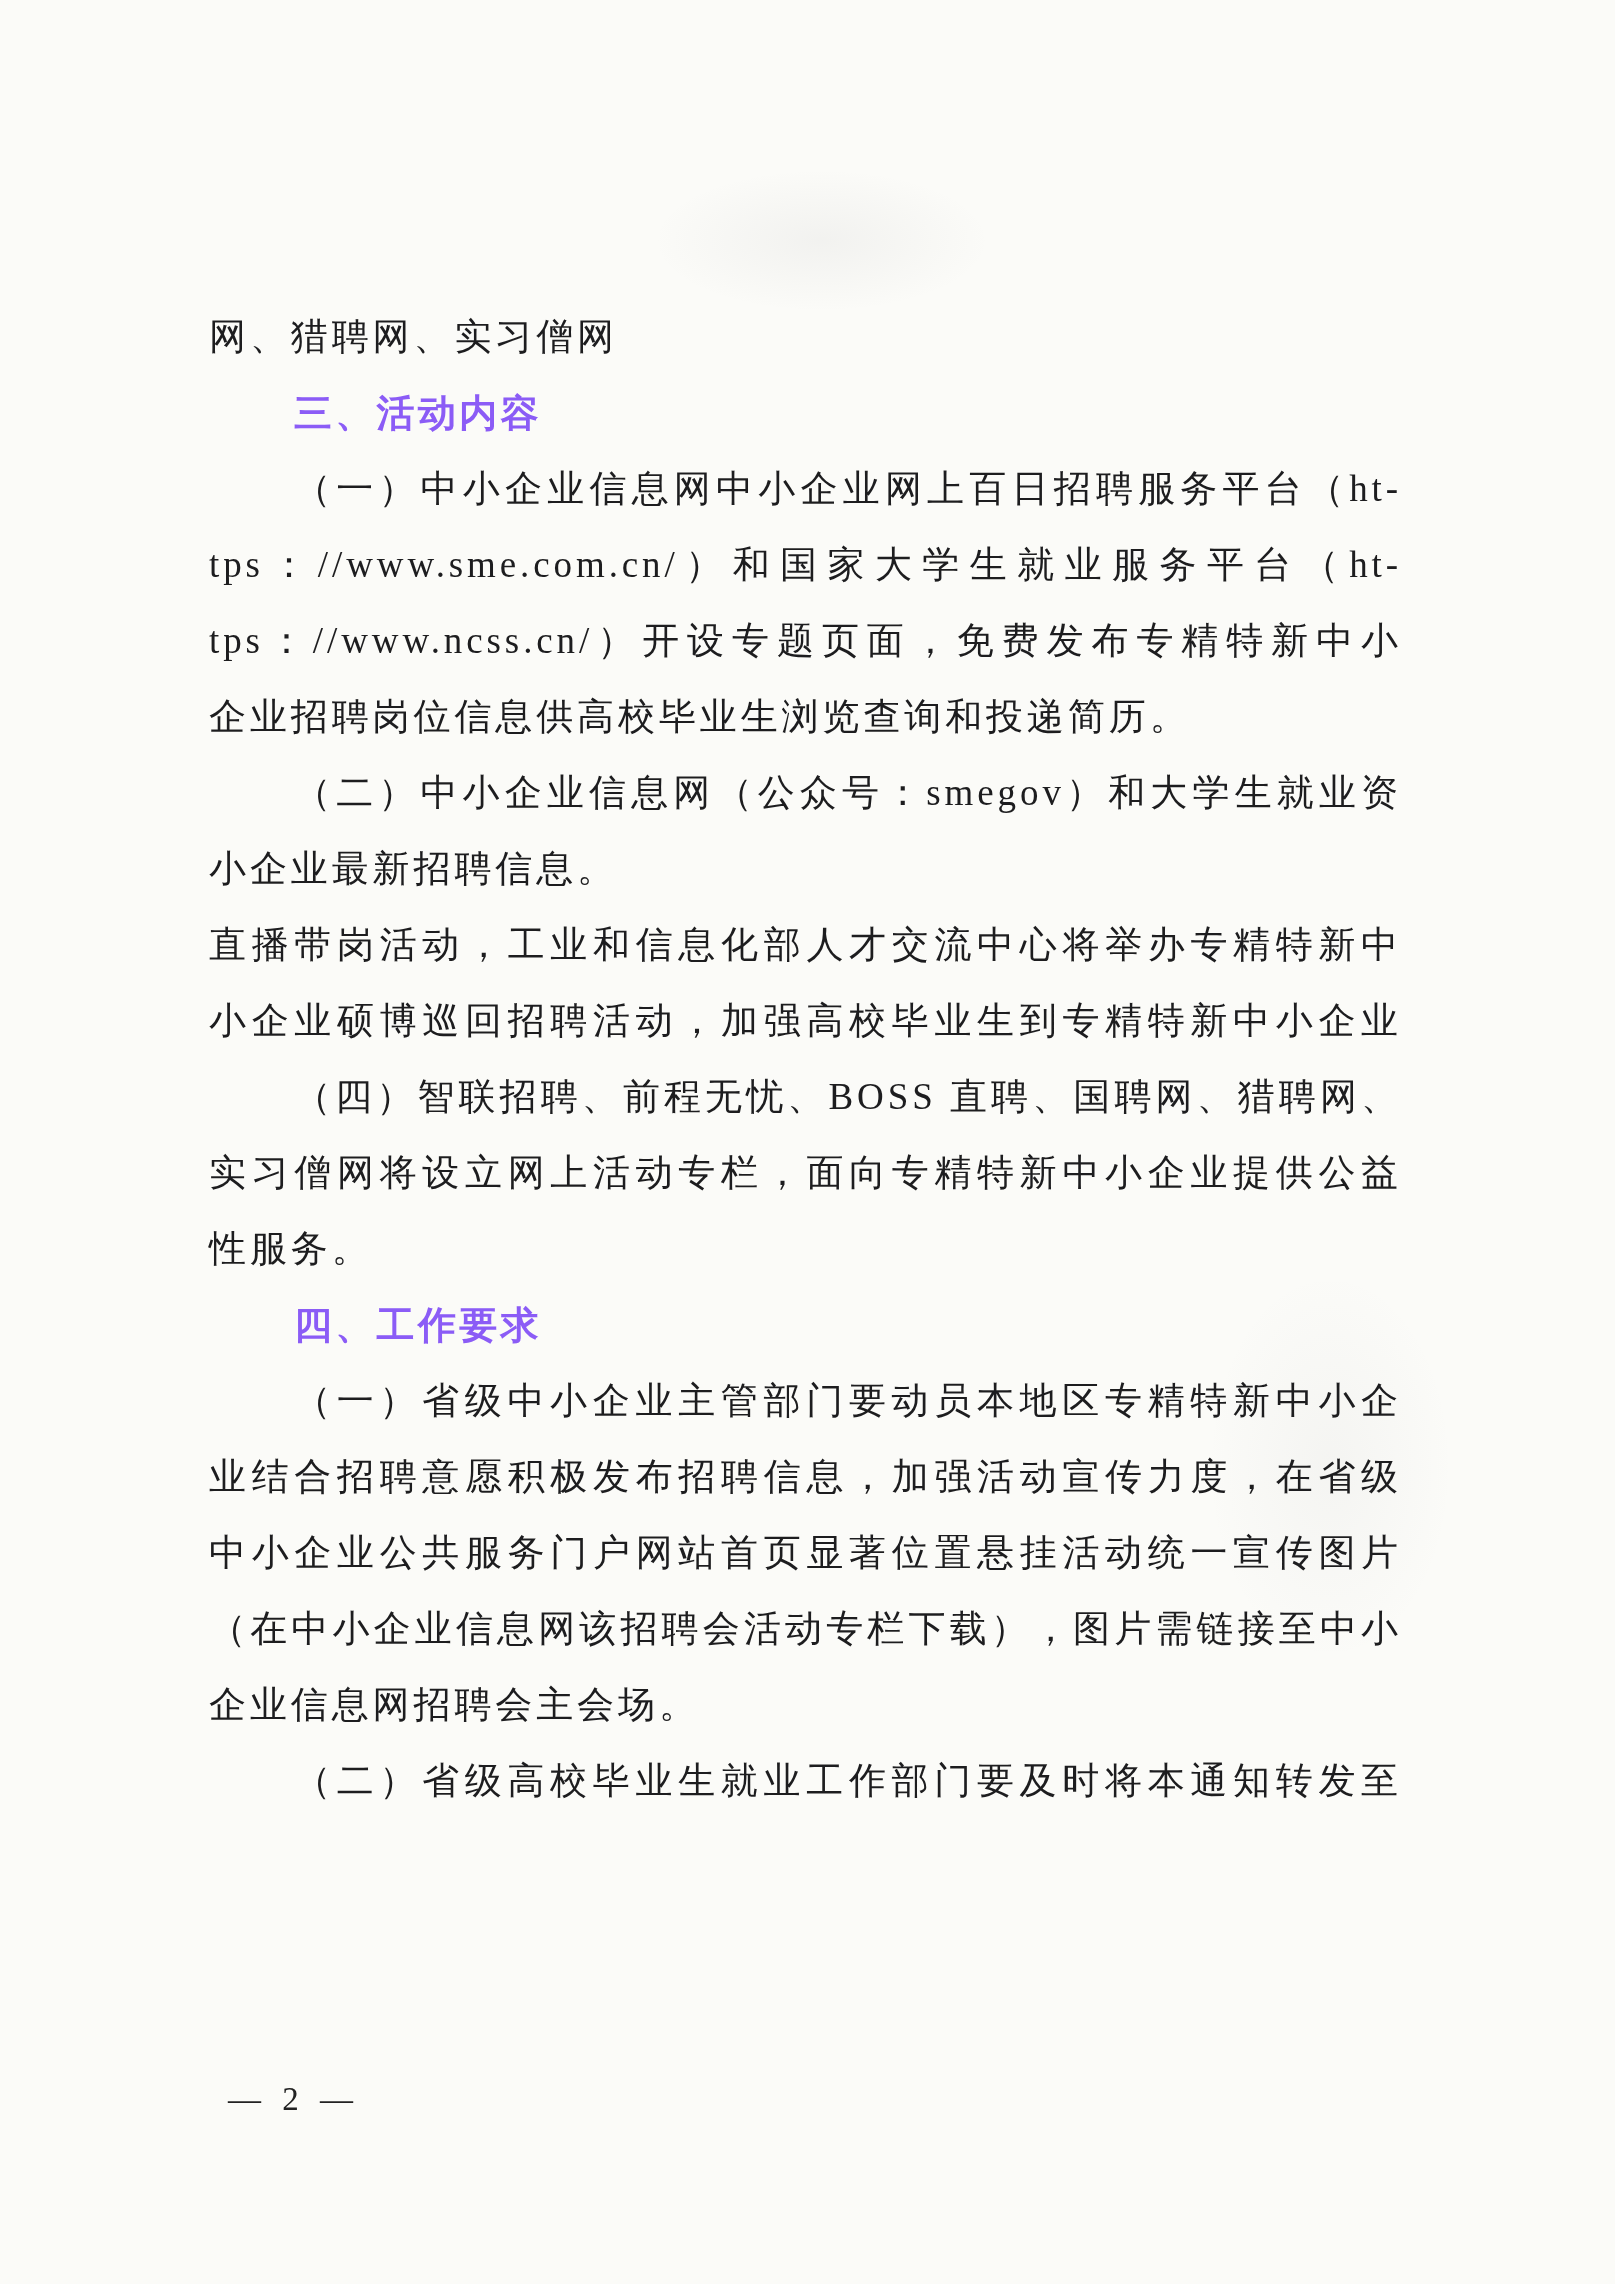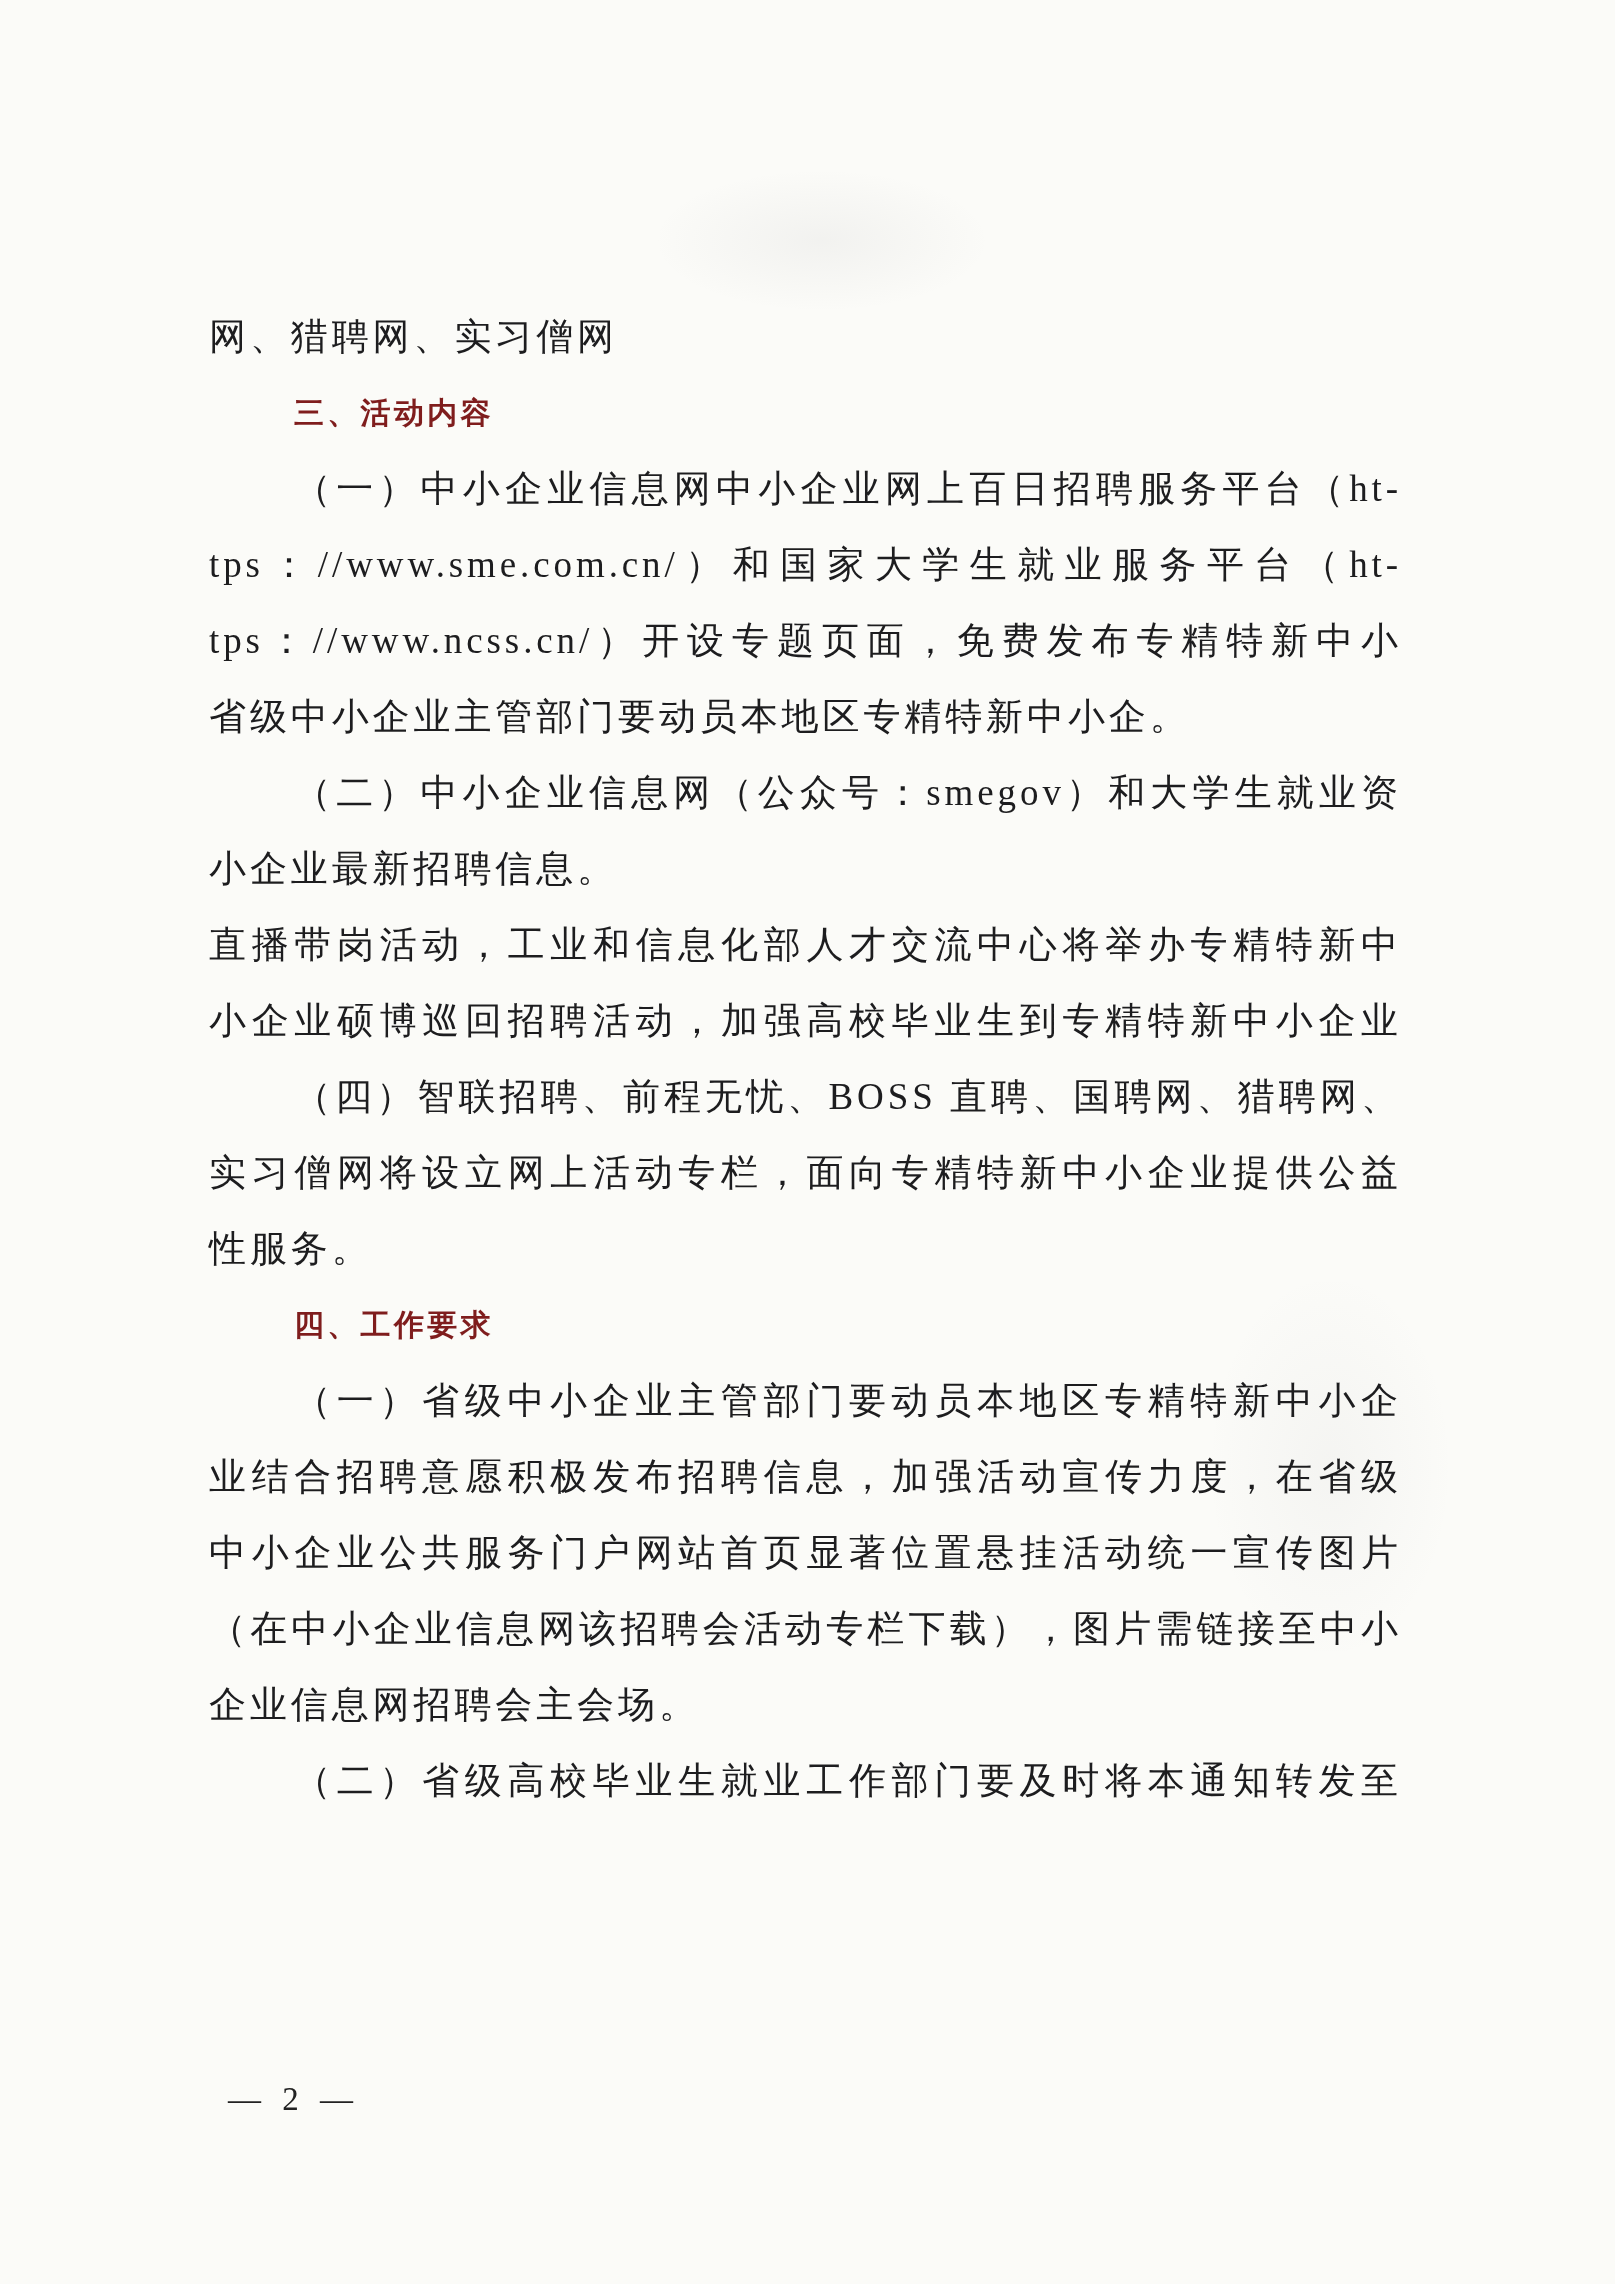--- a/index.html
+++ b/index.html
@@ -42,23 +42,23 @@
   .line.indent {
     padding-left: 85px;
   }
   .line.justify {
     text-align: justify;
     text-align-last: justify;
   }
   .line.heading {
     font-family: "Liberation Sans", "DejaVu Sans", sans-serif;
     font-weight: 700;
-    font-size: 30px;
+    font-size: 38px;
     letter-spacing: 3.3px;
-    color: #7f1d1d;
+    color: #8b5cf6;
   }
   .page-footer {
     position: absolute;
     left: 228px;
     top: 2081px;
     font-size: 33px;
     letter-spacing: 6.5px;
     color: #222;
   }
 </style>
@@ -67,21 +67,21 @@
 
 <div class="scan-smudge smudge-a"></div>
 <div class="scan-smudge smudge-b"></div>
 
 <div class="content">
   <div class="line">网、猎聘网、实习僧网</div>
   <div class="line heading indent">三、活动内容</div>
   <div class="line indent justify">（一）中小企业信息网中小企业网上百日招聘服务平台（ht-</div>
   <div class="line justify">tps：//www.sme.com.cn/）和国家大学生就业服务平台（ht-</div>
   <div class="line justify">tps：//www.ncss.cn/）开设专题页面，免费发布专精特新中小</div>
-  <div class="line">省级中小企业主管部门要动员本地区专精特新中小企。</div>
+  <div class="line">企业招聘岗位信息供高校毕业生浏览查询和投递简历。</div>
   <div class="line indent justify">（二）中小企业信息网（公众号：smegov）和大学生就业资</div>
   <div class="line">小企业最新招聘信息。</div>
   <div class="line justify">直播带岗活动，工业和信息化部人才交流中心将举办专精特新中</div>
   <div class="line justify">小企业硕博巡回招聘活动，加强高校毕业生到专精特新中小企业</div>
   <div class="line indent justify">（四）智联招聘、前程无忧、BOSS 直聘、国聘网、猎聘网、</div>
   <div class="line justify">实习僧网将设立网上活动专栏，面向专精特新中小企业提供公益</div>
   <div class="line">性服务。</div>
   <div class="line heading indent">四、工作要求</div>
   <div class="line indent justify">（一）省级中小企业主管部门要动员本地区专精特新中小企</div>
   <div class="line justify">业结合招聘意愿积极发布招聘信息，加强活动宣传力度，在省级</div>

